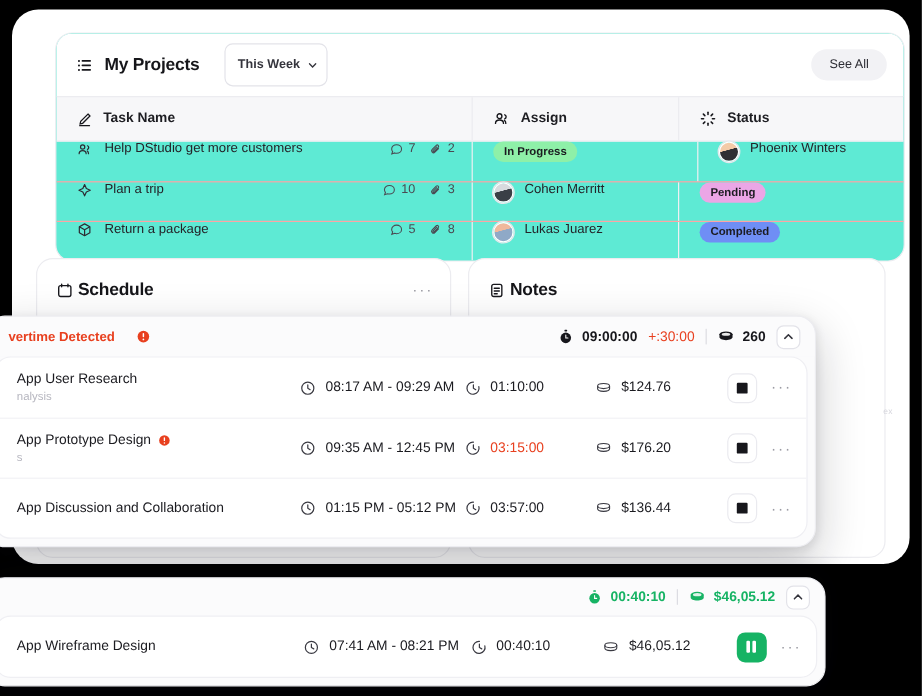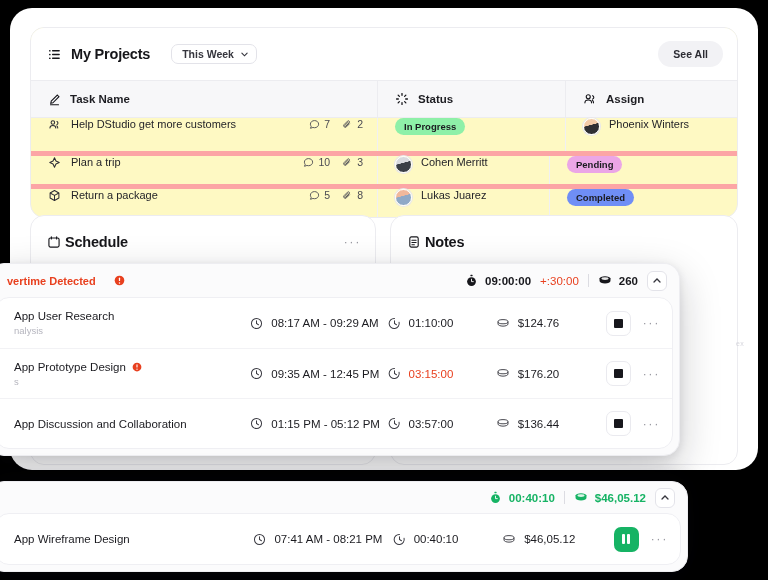--- a/index.html
+++ b/index.html
@@ -18,70 +18,70 @@
     width: 748px; height: 462px;
     background: #ffffff;
     border-radius: 22px;
     box-shadow: 0 8px 26px rgba(0,0,0,.28);
     overflow: hidden;
   }
 
   
   .projects-card {
     position: absolute;
-    left: 20px; top: 19px;
+    left: 36px; top: 19px;
     width: 708px;
-    background: #fef9c3;
+    background: #5eead4;
     border: 1px solid #ececf0;
     border-radius: 14px;
     overflow: hidden;
   }
   .projects-head {
     height: 52px;
     display: flex; align-items: center;
     padding: 0 14px 0 16px;
     background: #ffffff;
   }
   .ph-left { display: flex; align-items: center; gap: 9px; }
   .ph-title { font-size: 14.5px; font-weight: bold; color: #16161a; letter-spacing: -.2px; }
   .chip-select {
     display: inline-flex; align-items: center; gap: 7px;
-    height: 20px; padding: 0 8px 0 10px;
+    height: 36px; padding: 0 8px 0 10px;
     border: 1px solid #e3e3e9; border-radius: 7px;
     background: #fff;
     font-size: 10.5px; font-weight: bold; color: #35353d;
     margin-left: 12px;
   }
   .see-all {
     margin-left: auto;
     height: 26px; padding: 0 15px;
     display: inline-flex; align-items: center;
     background: #f2f2f5; border: none; border-radius: 13px;
-    font-size: 10.5px; font-weight: bold; color: #2c2c33;
+    font-size: 10.5px; font-weight: normal; color: #2c2c33;
     font-family: inherit; cursor: pointer;
   }
 
   .tbl-head {
     display: flex; height: 38px;
     background: #f7f7f9;
     border-top: 1px solid #ececf0;
     border-bottom: 1px solid #ececf0;
   }
   .col-task { width: 346px; }
   .col-assign { width: 172px; }
   .col-status { flex: 1; }
   .th {
     display: flex; align-items: center; gap: 9px;
     padding-left: 17px;
     font-size: 11.5px; font-weight: bold; color: #1d1d22;
   }
   .th + .th { border-left: 1px solid #ececf0; }
 
   .trow { display: flex; height: 33px; align-items: stretch; }
-  .trow + .trow { border-top: 5px solid #fca5a5; }
+  .trow + .trow { border-top: 1px solid #fca5a5; }
   .cell { display: flex; align-items: flex-start; padding-left: 17px; }
   .cell + .cell { border-left: 1px solid #f0f0f3; }
   .task-name { font-size: 11px; color: #242429; margin-left: 10px; }
   .task-meta { margin-left: auto; padding-right: 14px; display: flex; gap: 12px; align-items: center; }
   .meta-i { display: flex; align-items: center; gap: 4px; font-size: 10.5px; color: #4a4a52; }
   .avatar {
     width: 17px; height: 17px; border-radius: 50%;
     flex: 0 0 17px; overflow: hidden; position: relative;
     border: 1px solid #fff; box-shadow: 0 0 0 1px #e7e7ec;
   }
@@ -232,44 +232,44 @@
       <div class="tbl-head">
         <div class="th col-task">
           <span>
             <svg width="13" height="13" viewBox="0 0 16 16" fill="none" stroke="#17171c" stroke-width="1.3" stroke-linecap="round">
               <path d="M11.5 2.5l2 2L6 12l-2.6.6L4 10z"></path>
                 <path d="M3 14.5h10"></path>
             </svg>
           </span>
           <span>Task Name</span>
         </div>
+        <div class="th col-assign">
+          <span>
+            <svg width="14" height="14" viewBox="0 0 16 16" fill="none" stroke="#17171c" stroke-width="1.3" stroke-linecap="round">
+              <circle cx="6" cy="5.5" r="2.3"></circle>
+                <path d="M2.2 12.4c0-2 1.7-3.3 3.8-3.3s3.8 1.3 3.8 3.3"></path>
+              <path d="M11 4.2a2.1 2.1 0 010 3.9M12 12.4c0-1.5-.5-2.4-1.3-2.9"></path>
+            </svg>
+          </span>
+          <span>Assign</span>
+        </div>
         <div class="th col-status">
           <span>
             <svg width="14" height="14" viewBox="0 0 16 16" stroke="#17171c" stroke-width="1.5" stroke-linecap="round">
               <path d="M8 1.8v2"></path>
                 <path d="M8 12.2v2"></path>
                 <path d="M1.8 8h2"></path>
                 <path d="M12.2 8h2"></path>
               <path d="M3.6 3.6l1.4 1.4"></path>
                 <path d="M11 11l1.4 1.4"></path>
                 <path d="M12.4 3.6L11 5"></path>
                 <path d="M5 11l-1.4 1.4"></path>
             </svg>
           </span>
           <span>Status</span>
-        </div>
-        <div class="th col-assign">
-          <span>
-            <svg width="14" height="14" viewBox="0 0 16 16" fill="none" stroke="#17171c" stroke-width="1.3" stroke-linecap="round">
-              <circle cx="6" cy="5.5" r="2.3"></circle>
-                <path d="M2.2 12.4c0-2 1.7-3.3 3.8-3.3s3.8 1.3 3.8 3.3"></path>
-              <path d="M11 4.2a2.1 2.1 0 010 3.9M12 12.4c0-1.5-.5-2.4-1.3-2.9"></path>
-            </svg>
-          </span>
-          <span>Assign</span>
         </div>
       </div>
 
       <div class="trow">
         <div class="cell col-task">
           <span>
             <svg width="13" height="13" viewBox="0 0 16 16" fill="none" stroke="#2c2c33" stroke-width="1.25" stroke-linecap="round">
               <circle cx="6" cy="5.5" r="2.2"></circle>
                 <path d="M2.4 12.4c0-2 1.6-3.2 3.6-3.2s3.6 1.2 3.6 3.2"></path>
               <path d="M11 4.3a2 2 0 010 3.7M12 12.4c0-1.4-.5-2.3-1.2-2.8"></path>

